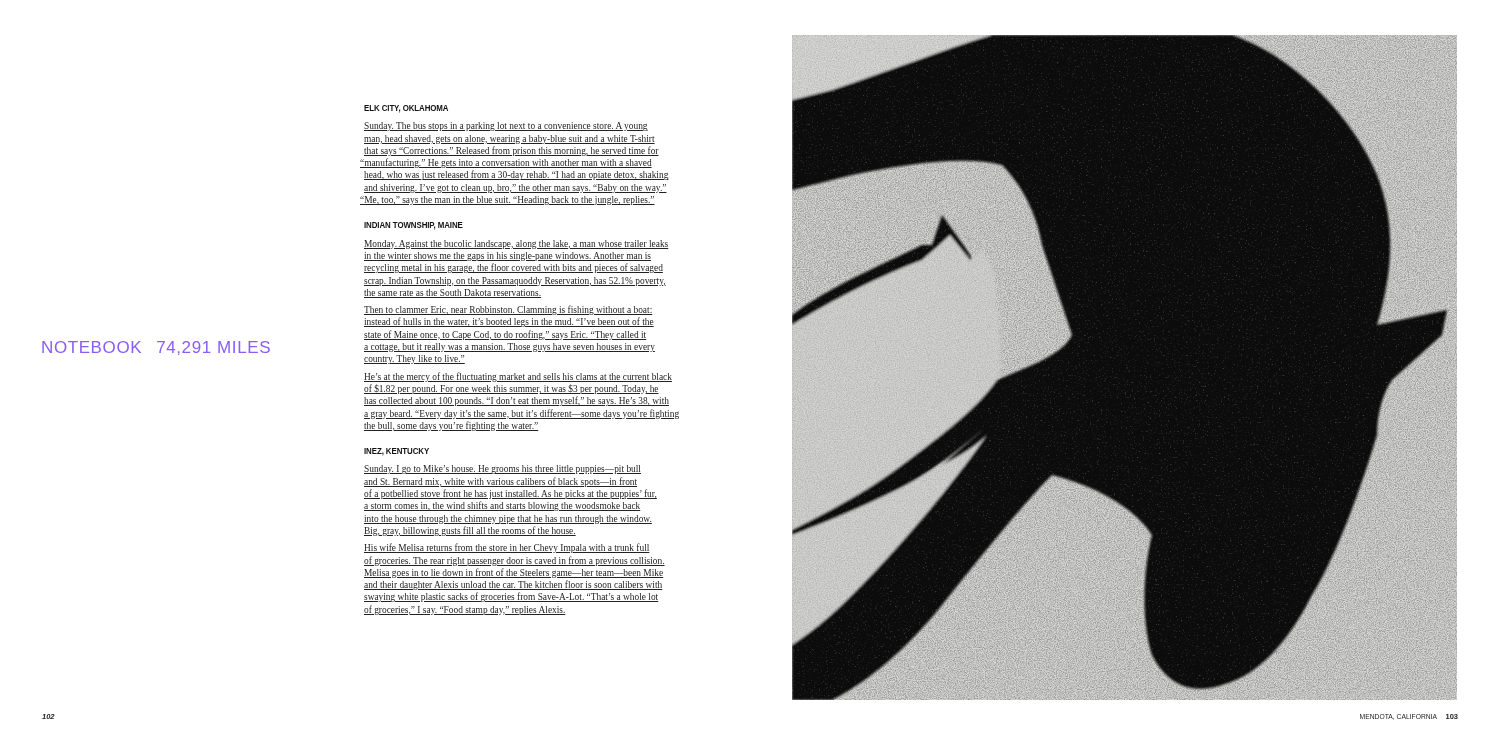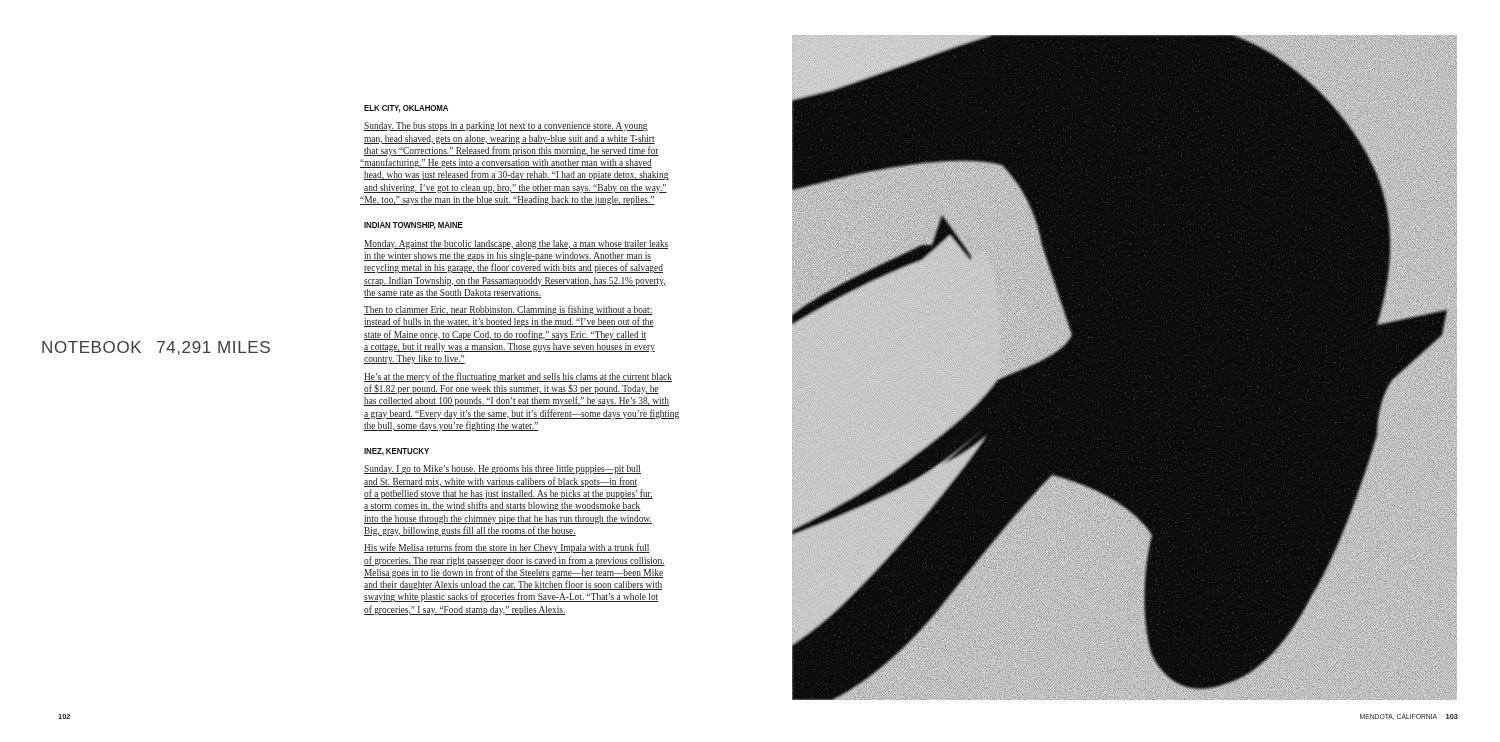--- a/index.html
+++ b/index.html
@@ -7,42 +7,42 @@
     width: 1500px; height: 742px; background: #ffffff; position: relative; overflow: hidden;
     color: #1a1a1a;
   }
   .spread { position: absolute; inset: 0; }
   .page-left { position: absolute; left: 0; top: 0; width: 750px; height: 742px; }
   .page-right { position: absolute; left: 750px; top: 0; width: 750px; height: 742px; }
 
   .section-title {
     position: absolute; left: 41px; top: 338px;
     font-family: "Liberation Sans", sans-serif; font-size: 17px; letter-spacing: 0.6px;
-    color: #404040; white-space: nowrap;
+    color: #8b5cf6; white-space: nowrap;
   }
   .section-title .miles { margin-left: 14px; }
 
   .column {
     position: absolute; left: 364px; top: 102px; width: 330px;
     font-family: "Liberation Serif", serif; font-size: 9.4px; line-height: 12.3px; color: #222;
   }
   .entry { margin-bottom: 13px; }
   .entry-head {
     font-family: "Liberation Sans", sans-serif; font-weight: bold; font-size: 9.2px;
     letter-spacing: -0.1px; transform: scaleX(0.86); transform-origin: left center;
     margin: 0 0 6px 0; color: #111; white-space: nowrap;
   }
   .para { margin: 0 0 5px 0; text-align: left; }
   .line { display: block; white-space: nowrap; text-decoration: underline; }
 
   .folio {
     position: absolute; top: 712px;
     font-family: "Liberation Sans", sans-serif; font-size: 7.5px; font-weight: bold; color: #222;
   }
-  .folio-left { left: 58px; }
+  .folio-left { left: 42px; font-style: italic; }
   .folio-right { right: 42px; }
   .caption {
     position: absolute; top: 712px; right: 63px;
     font-family: "Liberation Sans", sans-serif; font-size: 7.5px; color: #222;
     transform: scaleX(0.9); transform-origin: right center; white-space: nowrap;
   }
 
   .photo {
     position: absolute; left: 792px; top: 35px; width: 665px; height: 665px;
     background: #cfcfcf; overflow: hidden;
@@ -97,21 +97,21 @@
           <span class="line">a gray beard. “Every day it’s the same, but it’s different—some days you’re fighting</span>
           <span class="line">the bull, some days you’re fighting the water.”</span>
         </div>
       </div>
 
       <div class="entry">
         <div class="entry-head">INEZ, KENTUCKY</div>
         <div class="para">
           <span class="line">Sunday. I go to Mike’s house. He grooms his three little puppies—pit bull</span>
           <span class="line">and St. Bernard mix, white with various calibers of black spots—in front</span>
-          <span class="line">of a potbellied stove that he has just installed. As he picks at the puppies’ fur,</span>
+          <span class="line">of a potbellied stove front he has just installed. As he picks at the puppies’ fur,</span>
           <span class="line">a storm comes in, the wind shifts and starts blowing the woodsmoke back</span>
           <span class="line">into the house through the chimney pipe that he has run through the window.</span>
           <span class="line">Big, gray, billowing gusts fill all the rooms of the house.</span>
         </div>
         <div class="para">
           <span class="line">His wife Melisa returns from the store in her Chevy Impala with a trunk full</span>
           <span class="line">of groceries. The rear right passenger door is caved in from a previous collision.</span>
           <span class="line">Melisa goes in to lie down in front of the Steelers game—her team—been Mike</span>
           <span class="line">and their daughter Alexis unload the car. The kitchen floor is soon calibers with</span>
           <span class="line">swaying white plastic sacks of groceries from Save-A-Lot. “That’s a whole lot</span>

